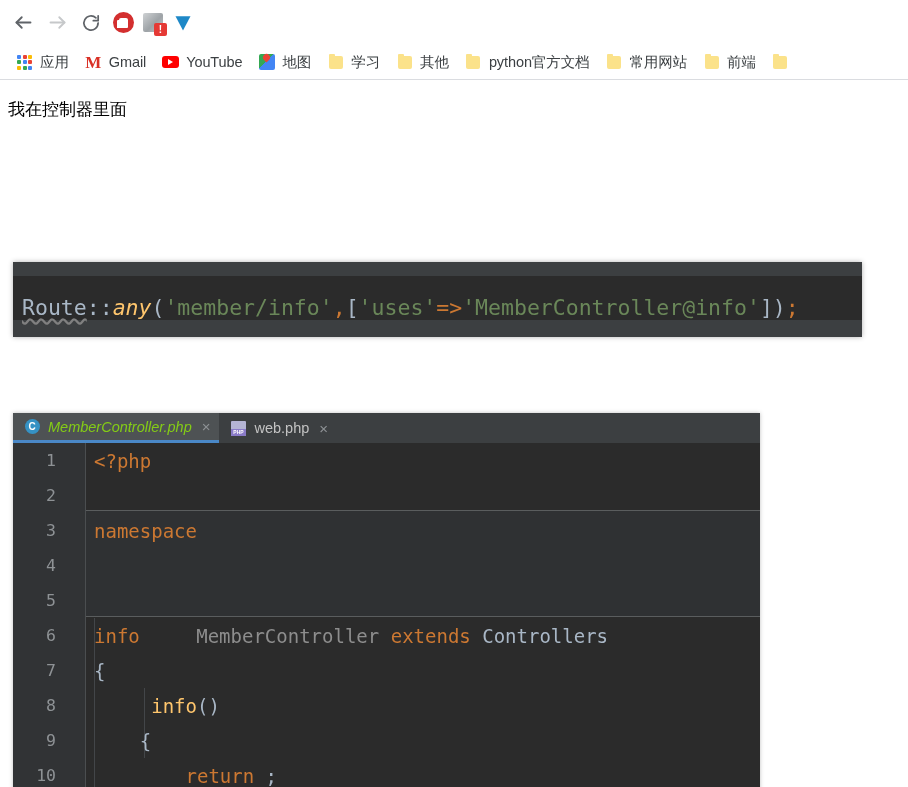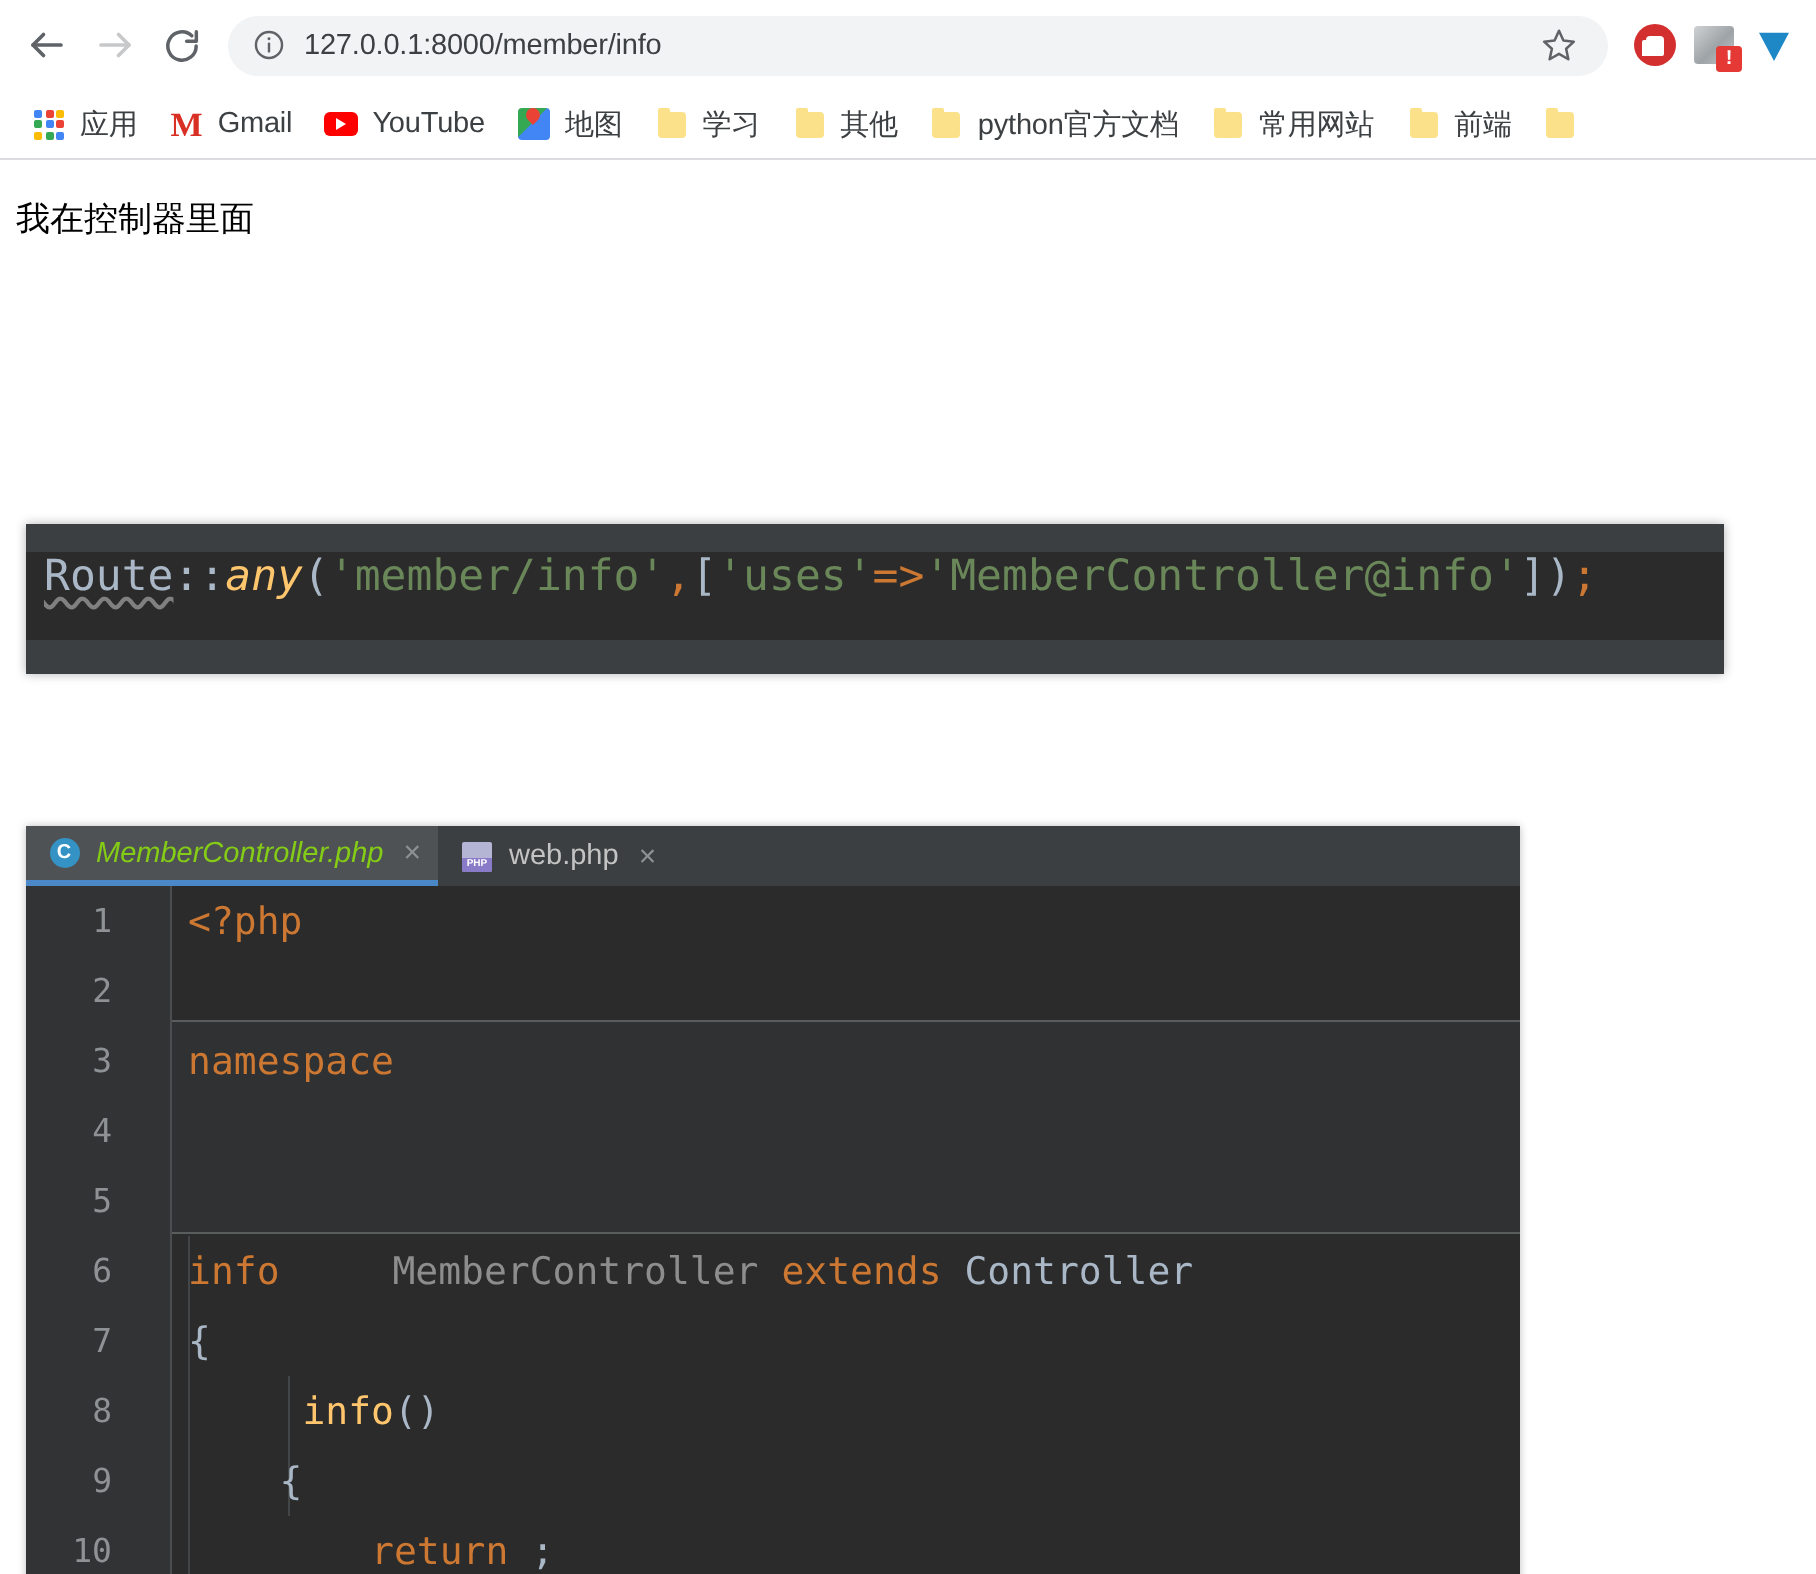--- a/index.html
+++ b/index.html
@@ -262,21 +262,21 @@
     box-sizing: border-box;
   }
   .snippet-topstrip {
     height: 14px;
     background: #3c3f41;
   }
   .snippet-code-row {
     background: #2b2b2b;
     height: 44px;
     display: flex;
-    align-items: flex-start;
+    align-items: flex-end;
     padding-left: 9px;
     box-sizing: border-box;
   }
   .snippet-bottomstrip {
     height: 17px;
     background: #3c3f41;
   }
   .code-mono {
     font-family: "DejaVu Sans Mono", "Liberation Mono", monospace;
     font-size: 21.5px;
@@ -458,35 +458,20 @@
           <polyline points="14,6 20,12 14,18"></polyline>
       </svg>
     </div>
     <div class="nav-btn nav-reload">
       <svg width="20" height="20" viewBox="0 0 24 24" fill="none" stroke="currentColor" stroke-width="2.1" stroke-linecap="round">
         <path d="M20.5 12a8.5 8.5 0 1 1-2.6-6.1"></path>
           <polyline points="20.6,3.4 20.6,9.2 14.8,9.2" stroke-linejoin="round"></polyline>
       </svg>
     </div>
 
-    <div class="omnibox">
-      <span class="info-icon">
-        <svg width="17" height="17" viewBox="0 0 24 24" fill="none" stroke="currentColor" stroke-width="1.7">
-          <circle cx="12" cy="12" r="9.2"></circle>
-            <line x1="12" y1="11" x2="12" y2="16.5" stroke-linecap="round"></line>
-            <circle cx="12" cy="7.6" r="1.05" fill="currentColor" stroke="none"></circle>
-        </svg>
-      </span>
-      <span class="omnibox-url">127.0.0.1:8000/member/info</span>
-      <span class="star-btn">
-        <svg width="19" height="19" viewBox="0 0 24 24" fill="none" stroke="currentColor" stroke-width="1.6" stroke-linejoin="round">
-          <polygon points="12,3 14.8,9.2 21.4,9.9 16.5,14.4 17.9,21 12,17.6 6.1,21 7.5,14.4 2.6,9.9 9.2,9.2"></polygon>
-        </svg>
-      </span>
-    </div>
 
     <div class="ext-icons">
       <div class="ext-icon">
           <div class="adblock-glyph"></div>
         </div>
       <div class="ext-icon">
           <div class="puzzle-glyph"></div>
         </div>
       <div class="ext-icon">
         <svg class="teal-glyph" viewBox="0 0 24 24" fill="currentColor">
@@ -619,21 +604,21 @@
       <div class="ide-code">
         <div class="select-block" style="top:67px;height:105px;"></div>
         <div class="vert-guide" style="left:8px;top:175px;height:175px;"></div>
         <div class="vert-guide" style="left:58px;top:245px;height:70px;"></div>
 
         <div class="code-line"><span class="c-kw">&lt;?php</span></div>
         <div class="code-line"></div>
         <div class="code-line"><span class="c-kw">namespace</span></div>
         <div class="code-line"></div>
         <div class="code-line"></div>
-        <div class="code-line"><span class="c-kw">info</span><span class="c-plain"> </span><span class="c-clsdim">MemberController</span><span class="c-plain"> </span><span class="c-kw">extends</span><span class="c-plain"> </span><span class="c-cls">Controller</span></div>
+        <div class="code-line"><span class="c-kw">info</span><span class="c-plain"> </span><span class="c-clsdim">MemberController</span><span class="c-plain"> </span><span class="c-kw">extends</span><span class="c-plain"> </span><span class="c-cls">Controllers</span></div>
         <div class="code-line"><span class="c-plain">{</span></div>
         <div class="code-line"><span class="c-plain">    </span><span class="c-plain"> </span><span class="c-fn">info</span><span class="c-plain">()</span></div>
         <div class="code-line"><span class="c-plain">    {</span></div>
         <div class="code-line"><span class="c-plain">        </span><span class="c-kw">return</span><span class="c-plain"> </span><span class="c-plain">;</span></div>
 
       </div>
     </div>
   </div>
 </div>
 

